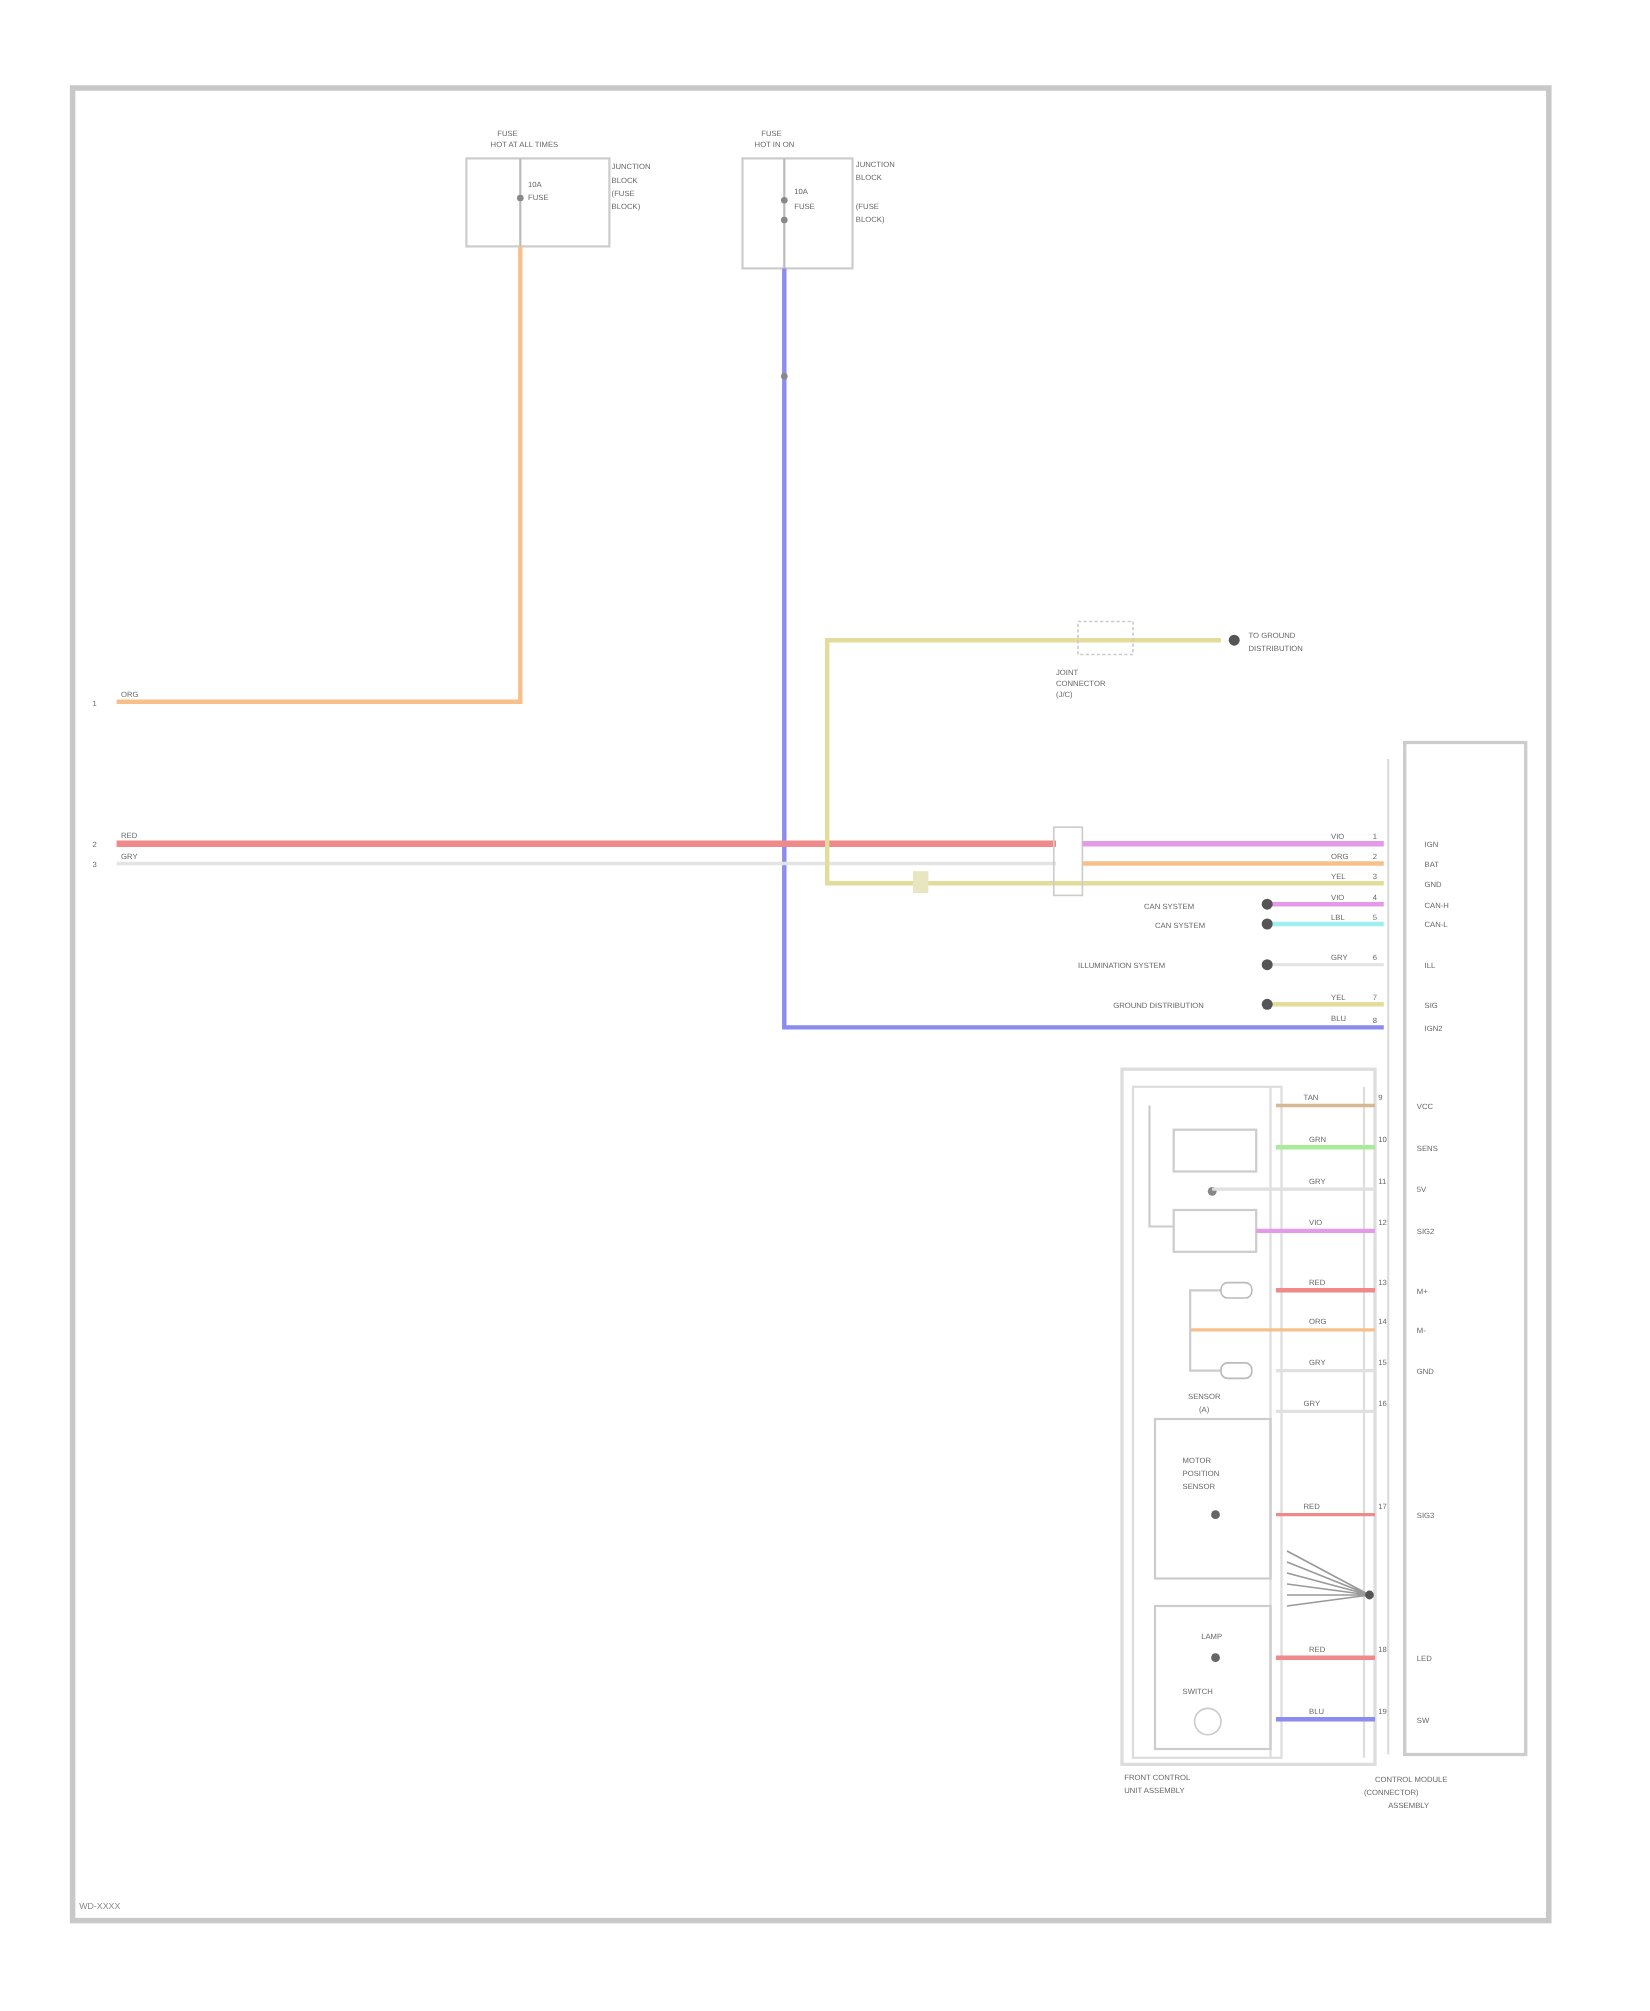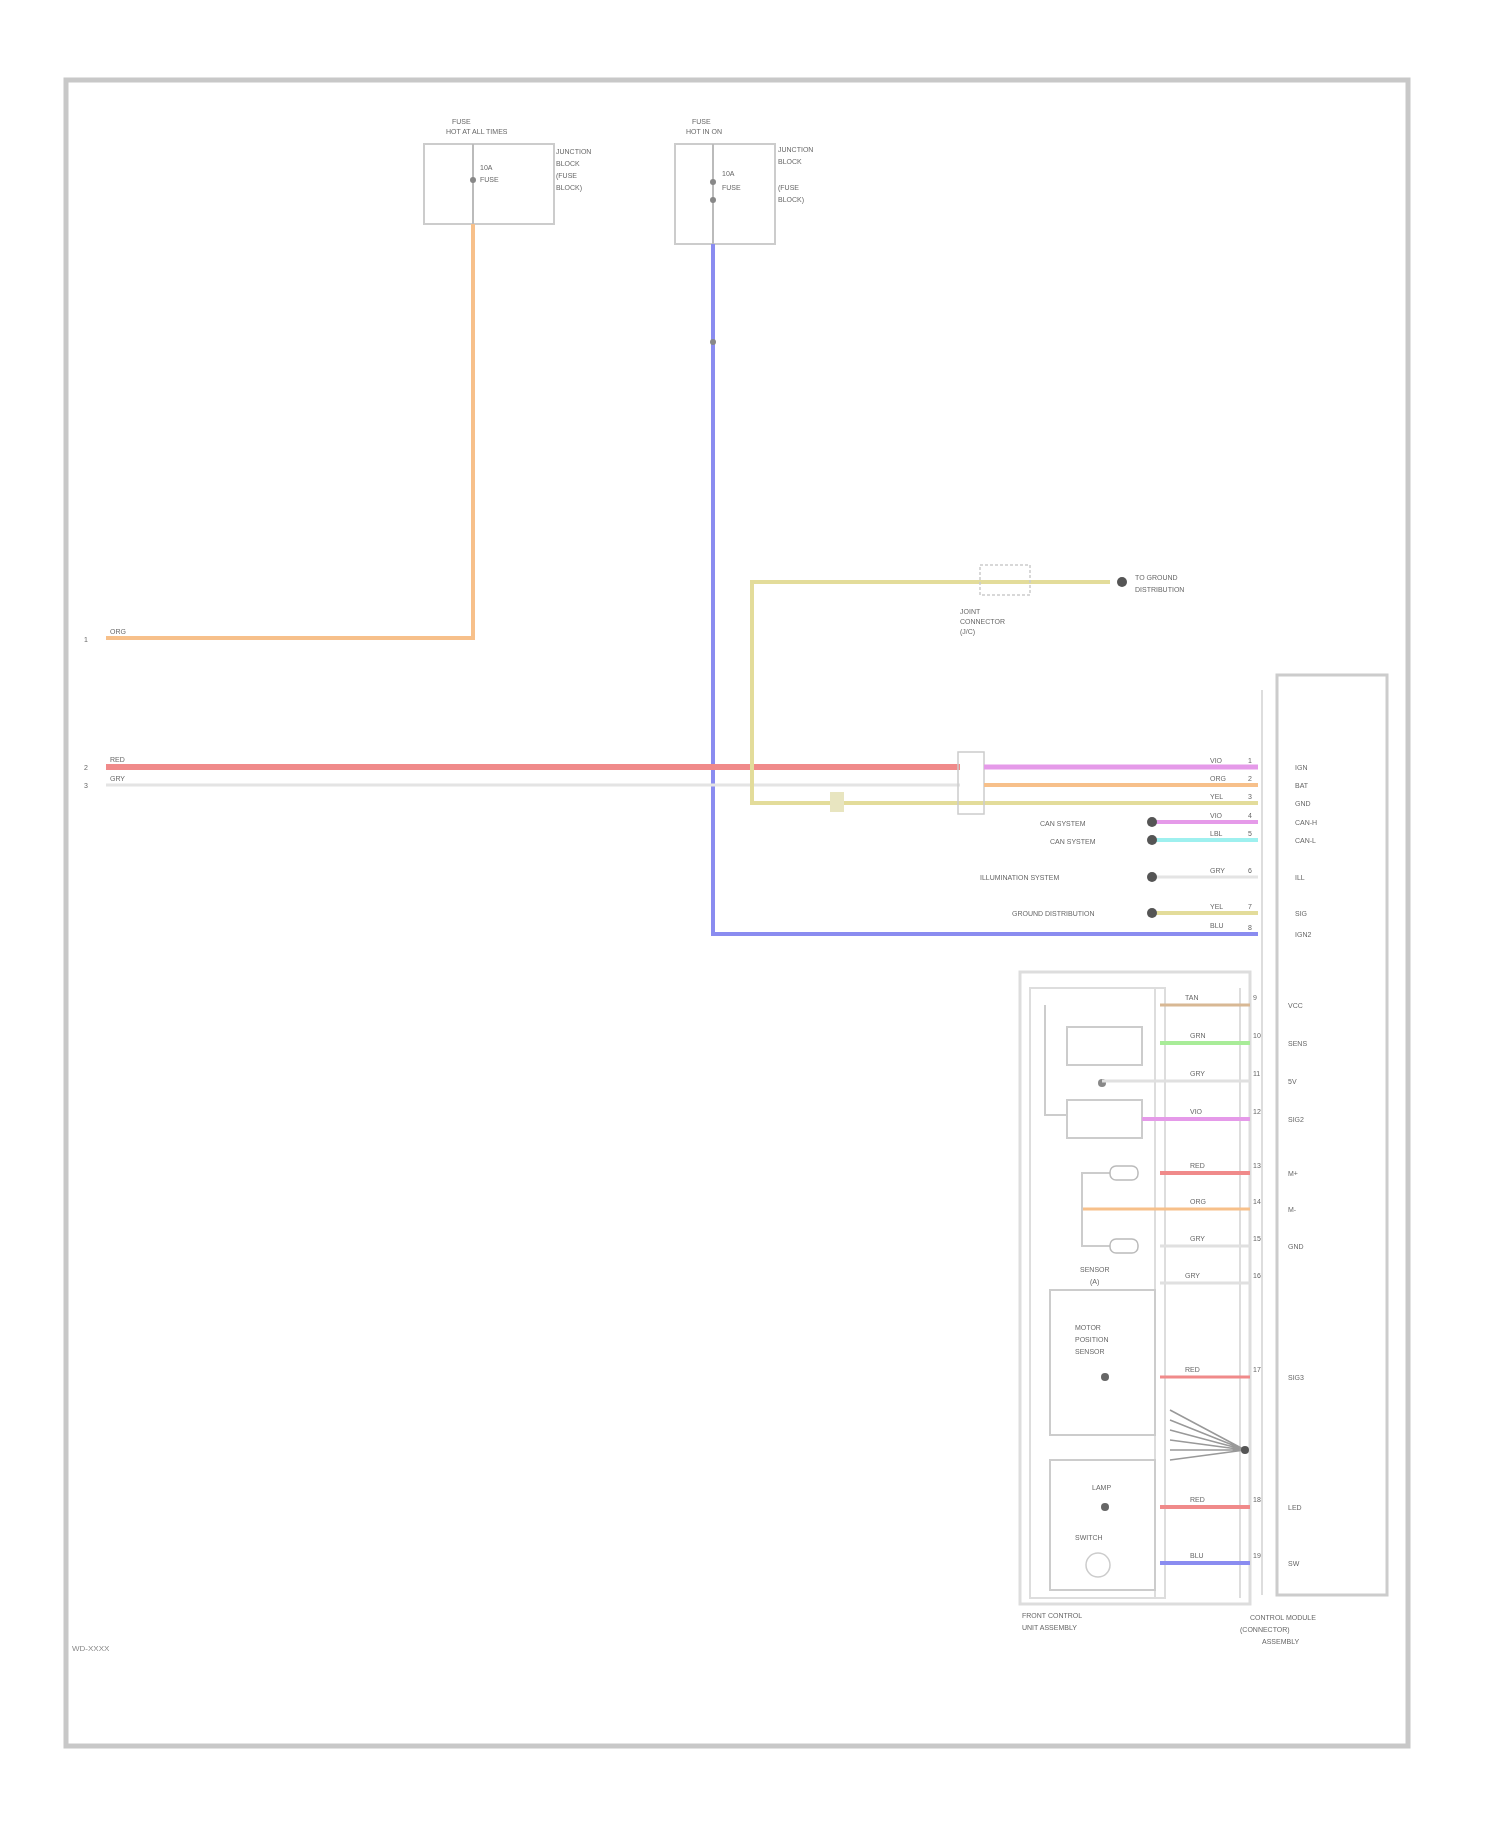--- a/index.html
+++ b/index.html
@@ -1,19 +1,19 @@
 <!DOCTYPE html>
 <html><head>
 <meta charset="utf-8">
 <style>
   html,body{margin:0;padding:0;background:#ffffff;}
   body{width:1500px;height:1828px;position:relative;overflow:hidden;font-family:"Liberation Sans",sans-serif;}
   #diagram{position:absolute;left:0;top:0;}
   .lbl-sm{font-family:"Liberation Sans",sans-serif;font-size:7px;fill:#666;}
-  .footer{position:absolute;left:72px;top:1644px;font-size:8px;color:#888;}
+  .footer{position:absolute;left:72px;top:1728px;font-size:8px;color:#888;}
 </style>
 </head>
 <body>
 
 <svg id="diagram" width="1500" height="1828" viewBox="0 0 1500 1828" xmlns="http://www.w3.org/2000/svg">
 
   <rect x="66" y="80" width="1342" height="1666" fill="#fff" stroke="#c8c8c8" stroke-width="5"></rect>
 
   <g>
     <text class="lbl-sm" x="452" y="124">FUSE</text>

